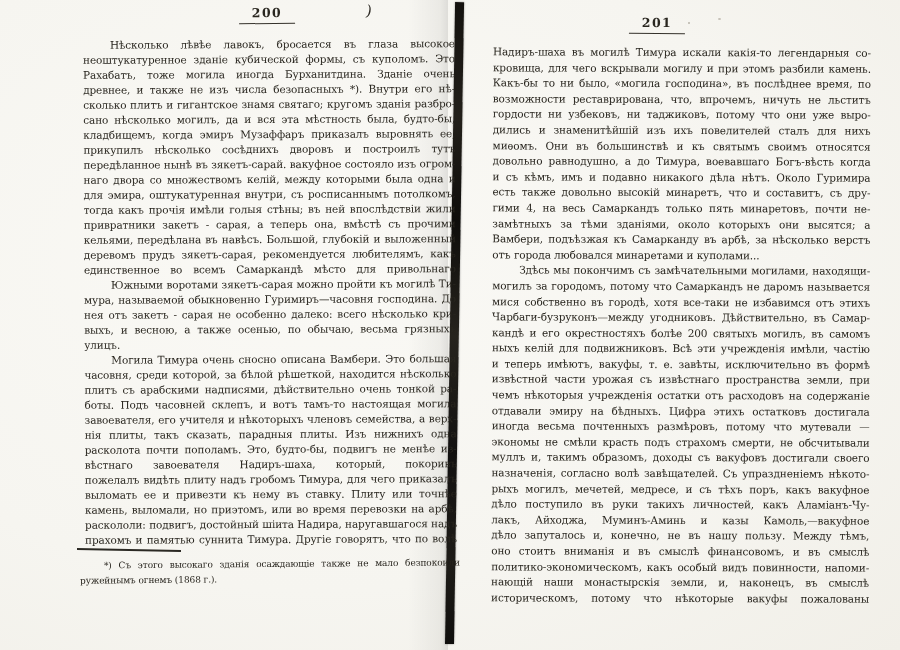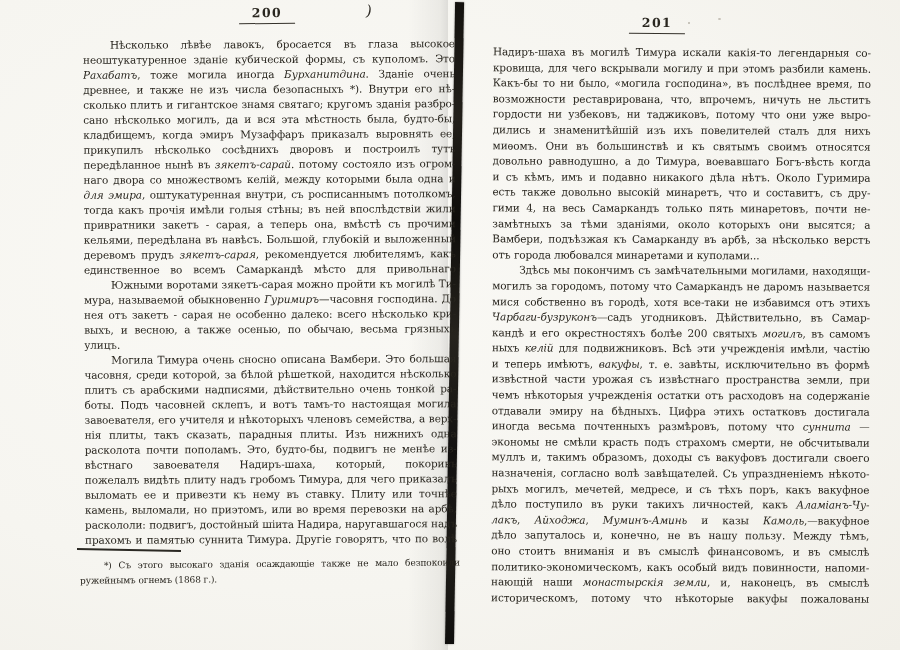--- a/index.html
+++ b/index.html
@@ -33,21 +33,21 @@
   .col.left{left:84px;top:37px;width:372px;transform:rotate(-0.25deg);}
   .col.right{left:492px;top:45px;width:378px;transform:rotate(0.2deg);}
   .tline{
     text-align:justify;text-align-last:justify;
     overflow:hidden;
   }
   .col.left .tline{height:15px;line-height:15px;}
   .col.right .tline{height:15.6px;line-height:15.6px;}
   .tline.ind{text-indent:27px;}
   .tline.endl{text-align-last:left;}
-  .it{font-style:italic;margin-top:20px;}
+  .it{margin-top:20px;}
   
   .fnrule{
     position:absolute;left:77px;top:549px;width:104px;height:2px;
     background:#2b2923;transform:rotate(1.1deg);
   }
   .footnote{
     position:absolute;left:80px;top:557px;width:380px;
     font-size:9px;letter-spacing:-0.1px;transform:rotate(-0.5deg);
   }
   .footnote .tline{height:14.5px;line-height:14.5px;}
@@ -77,21 +77,21 @@
 
   <div class="col left">
       <div class="tline ind"><span>Нѣсколько лѣвѣе лавокъ, бросается въ глаза высокое каменное</span></div>
       <div class="tline"><span>неоштукатуренное зданіе кубической формы, съ куполомъ. Это</span></div>
       <div class="tline"><span class="it">Рахабатъ</span><span>, тоже могила иногда </span><span class="it">Бурханитдина</span><span>. Зданіе очень</span></div>
       <div class="tline"><span>древнее, и также не изъ числа безопасныхъ *). Внутри его нѣ-</span></div>
       <div class="tline"><span>сколько плитъ и гигантское знамя святаго; кругомъ зданія разбро-</span></div>
       <div class="tline"><span>сано нѣсколько могилъ, да и вся эта мѣстность была, будто-бы,</span></div>
       <div class="tline"><span>кладбищемъ, когда эмиръ Музаффаръ приказалъ выровнять ее,</span></div>
       <div class="tline"><span>прикупилъ нѣсколько сосѣднихъ дворовъ и построилъ тутъ медресе,</span></div>
-      <div class="tline"><span>передѣланное нынѣ въ </span><span class="it">зякетъ-сарай</span><span>. потому состояло изъ огром-</span></div>
+      <div class="tline"><span>передѣланное нынѣ въ </span><span class="it">зякетъ-сарай</span><span>. вакуфное состояло изъ огром-</span></div>
       <div class="tline"><span>наго двора со множествомъ келій, между которыми была одна и</span></div>
       <div class="tline"><span class="it">для эмира</span><span>, оштукатуренная внутри, съ росписаннымъ потолкомъ,</span></div>
       <div class="tline"><span>тогда какъ прочія имѣли голыя стѣны; въ ней впослѣдствіи жили</span></div>
       <div class="tline"><span>привратники закетъ - сарая, а теперь она, вмѣстѣ съ прочими</span></div>
       <div class="tline"><span>кельями, передѣлана въ навѣсъ. Большой, глубокій и выложенный</span></div>
       <div class="tline"><span>деревомъ прудъ </span><span class="it">зякетъ-сарая</span><span>, рекомендуется любителямъ, какъ</span></div>
       <div class="tline endl"><span>единственное во всемъ Самаркандѣ мѣсто для привольнаго купанья.</span></div>
       <div class="tline ind"><span>Южными воротами зякетъ-сарая можно пройти къ могилѣ Ти-</span></div>
       <div class="tline"><span>мура, называемой обыкновенно </span><span class="it">Гуримиръ</span><span>—часовня господина. До</span></div>
       <div class="tline"><span>нея отъ закетъ - сарая не особенно далеко: всего нѣсколько кри-</span></div>
@@ -129,28 +129,28 @@
       <div class="tline"><span>довольно равнодушно, а до Тимура, воевавшаго Богъ-вѣсть когда</span></div>
       <div class="tline"><span>и съ кѣмъ, имъ и подавно никакого дѣла нѣтъ. Около Гуримира</span></div>
       <div class="tline"><span>есть также довольно высокій минаретъ, что и составитъ, съ дру-</span></div>
       <div class="tline"><span>гими 4, на весь Самаркандъ только пять минаретовъ, почти не-</span></div>
       <div class="tline"><span>замѣтныхъ за тѣми зданіями, около которыхъ они высятся; а</span></div>
       <div class="tline"><span>Вамбери, подъѣзжая къ Самарканду въ арбѣ, за нѣсколько верстъ</span></div>
       <div class="tline endl"><span>отъ города любовался минаретами и куполами...</span></div>
       <div class="tline ind"><span>Здѣсь мы покончимъ съ замѣчательными могилами, находящи-</span></div>
       <div class="tline"><span>могилъ за городомъ, потому что Самаркандъ не даромъ называется</span></div>
       <div class="tline"><span>мися собственно въ городѣ, хотя все-таки не избавимся отъ этихъ</span></div>
-      <div class="tline"><span class="it">Чарбаги-бузруконъ</span><span>—садъ угодниковъ. Дѣйствительно, въ Самар-</span></div>
+      <div class="tline"><span class="it">Чарбаги-бузруконъ</span><span>—между угодниковъ. Дѣйствительно, въ Самар-</span></div>
       <div class="tline"><span>кандѣ и его окрестностяхъ болѣе 200 святыхъ </span><span class="it">могилъ</span><span>, въ самомъ</span></div>
       <div class="tline"><span>ныхъ </span><span class="it">келій</span><span> для подвижниковъ. Всѣ эти учрежденія имѣли, частію</span></div>
       <div class="tline"><span>и теперь имѣютъ, </span><span class="it">вакуфы</span><span>, т. е. завѣты, исключительно въ формѣ</span></div>
       <div class="tline"><span>извѣстной части урожая съ извѣстнаго пространства земли, при</span></div>
       <div class="tline"><span>чемъ нѣкоторыя учрежденія остатки отъ расходовъ на содержаніе</span></div>
       <div class="tline"><span>отдавали эмиру на бѣдныхъ. Цифра этихъ остатковъ достигала</span></div>
-      <div class="tline"><span>иногда весьма почтенныхъ размѣровъ, потому что </span><span class="it">суннита</span><span> —</span></div>
+      <div class="tline"><span>иногда весьма почтенныхъ размѣровъ, потому что </span><span class="it">мутевали</span><span> —</span></div>
       <div class="tline"><span>экономы не смѣли красть подъ страхомъ смерти, не обсчитывали</span></div>
       <div class="tline"><span>муллъ и, такимъ образомъ, доходы съ вакуфовъ достигали своего</span></div>
       <div class="tline"><span>назначенія, согласно волѣ завѣщателей. Съ упраздненіемъ нѣкото-</span></div>
       <div class="tline"><span>рыхъ могилъ, мечетей, медресе, и съ тѣхъ поръ, какъ вакуфное</span></div>
       <div class="tline"><span>дѣло поступило въ руки такихъ личностей, какъ </span><span class="it">Аламіанъ-Чу-</span></div>
       <div class="tline"><span class="it">лакъ</span><span>, </span><span class="it">Айходжа</span><span>, </span><span class="it">Муминъ-Аминь</span><span> и казы </span><span class="it">Камоль</span><span>,—вакуфное</span></div>
       <div class="tline"><span>дѣло запуталось и, конечно, не въ нашу пользу. Между тѣмъ,</span></div>
       <div class="tline"><span>оно стоитъ вниманія и въ смыслѣ финансовомъ, и въ смыслѣ</span></div>
       <div class="tline"><span>политико-экономическомъ, какъ особый видъ повинности, напоми-</span></div>
       <div class="tline"><span>нающій наши </span><span class="it">монастырскія земли</span><span>, и, наконецъ, въ смыслѣ</span></div>

